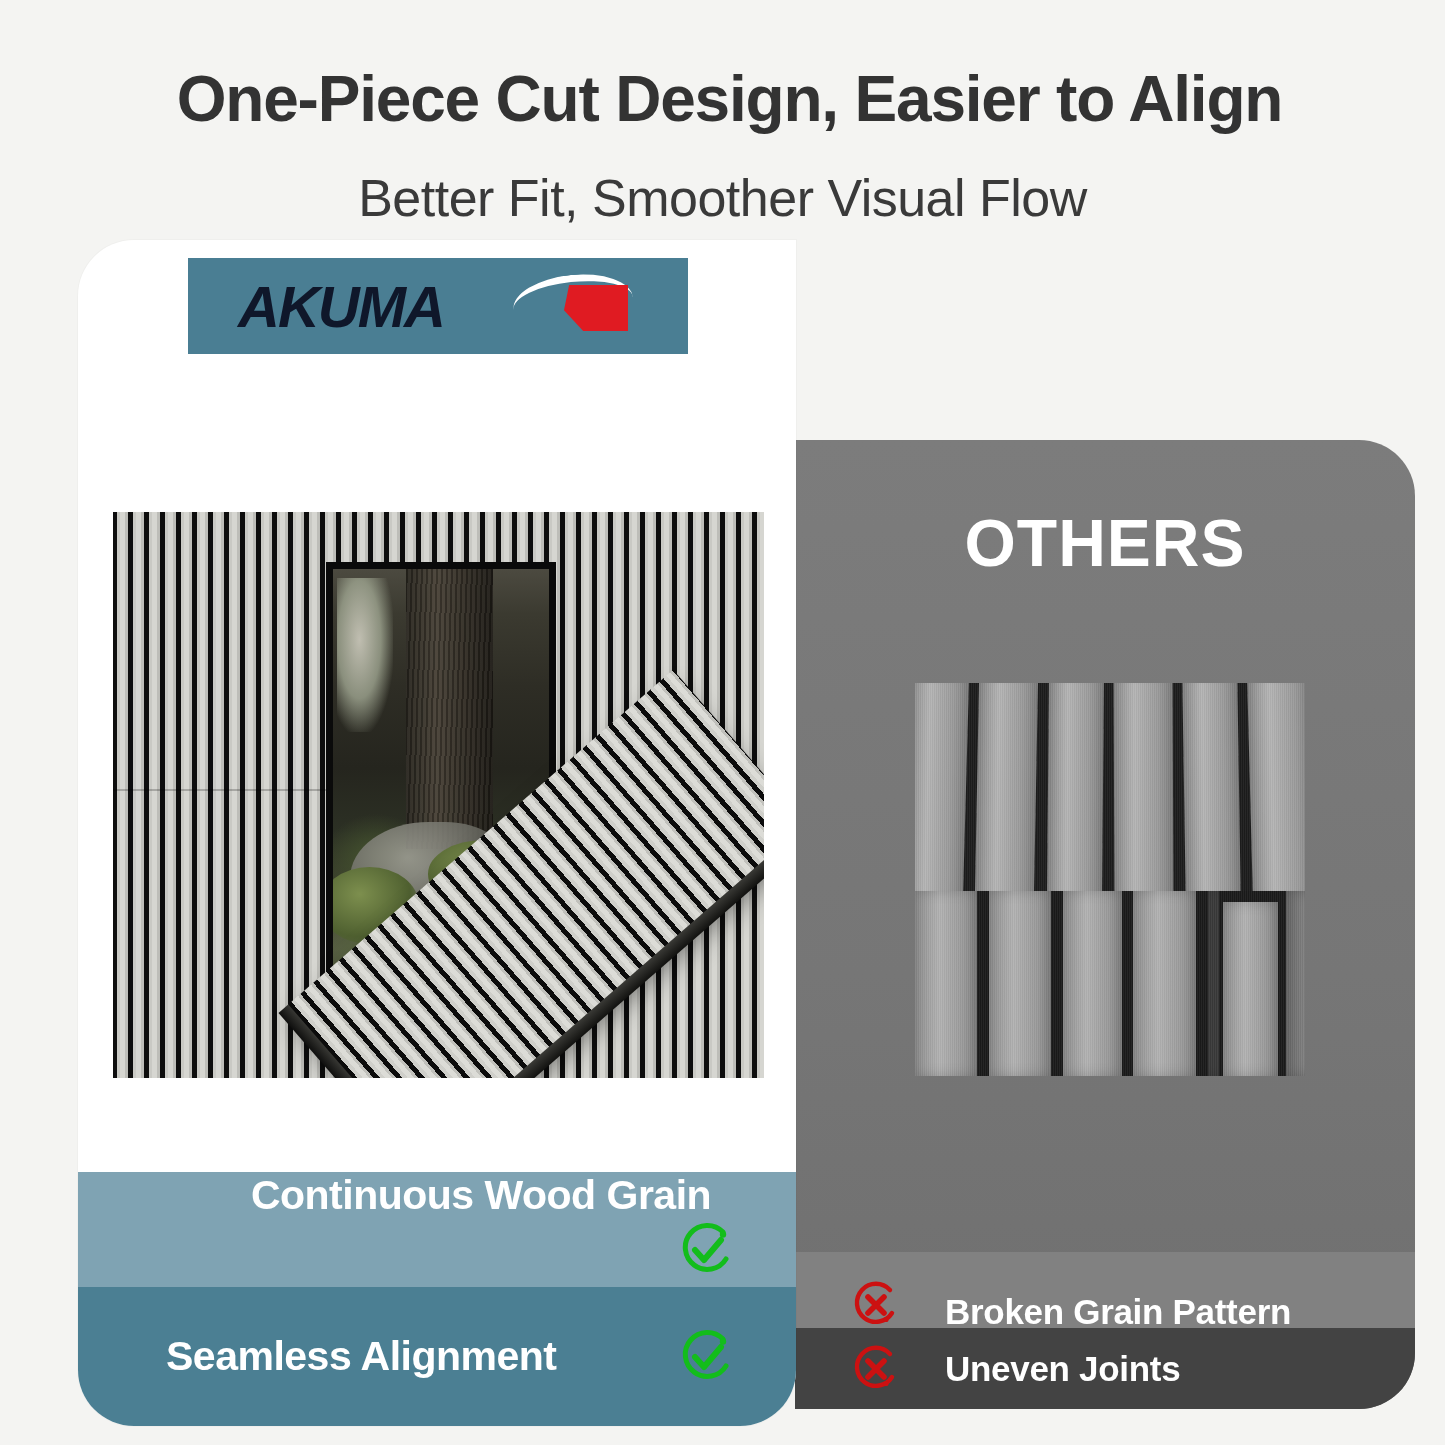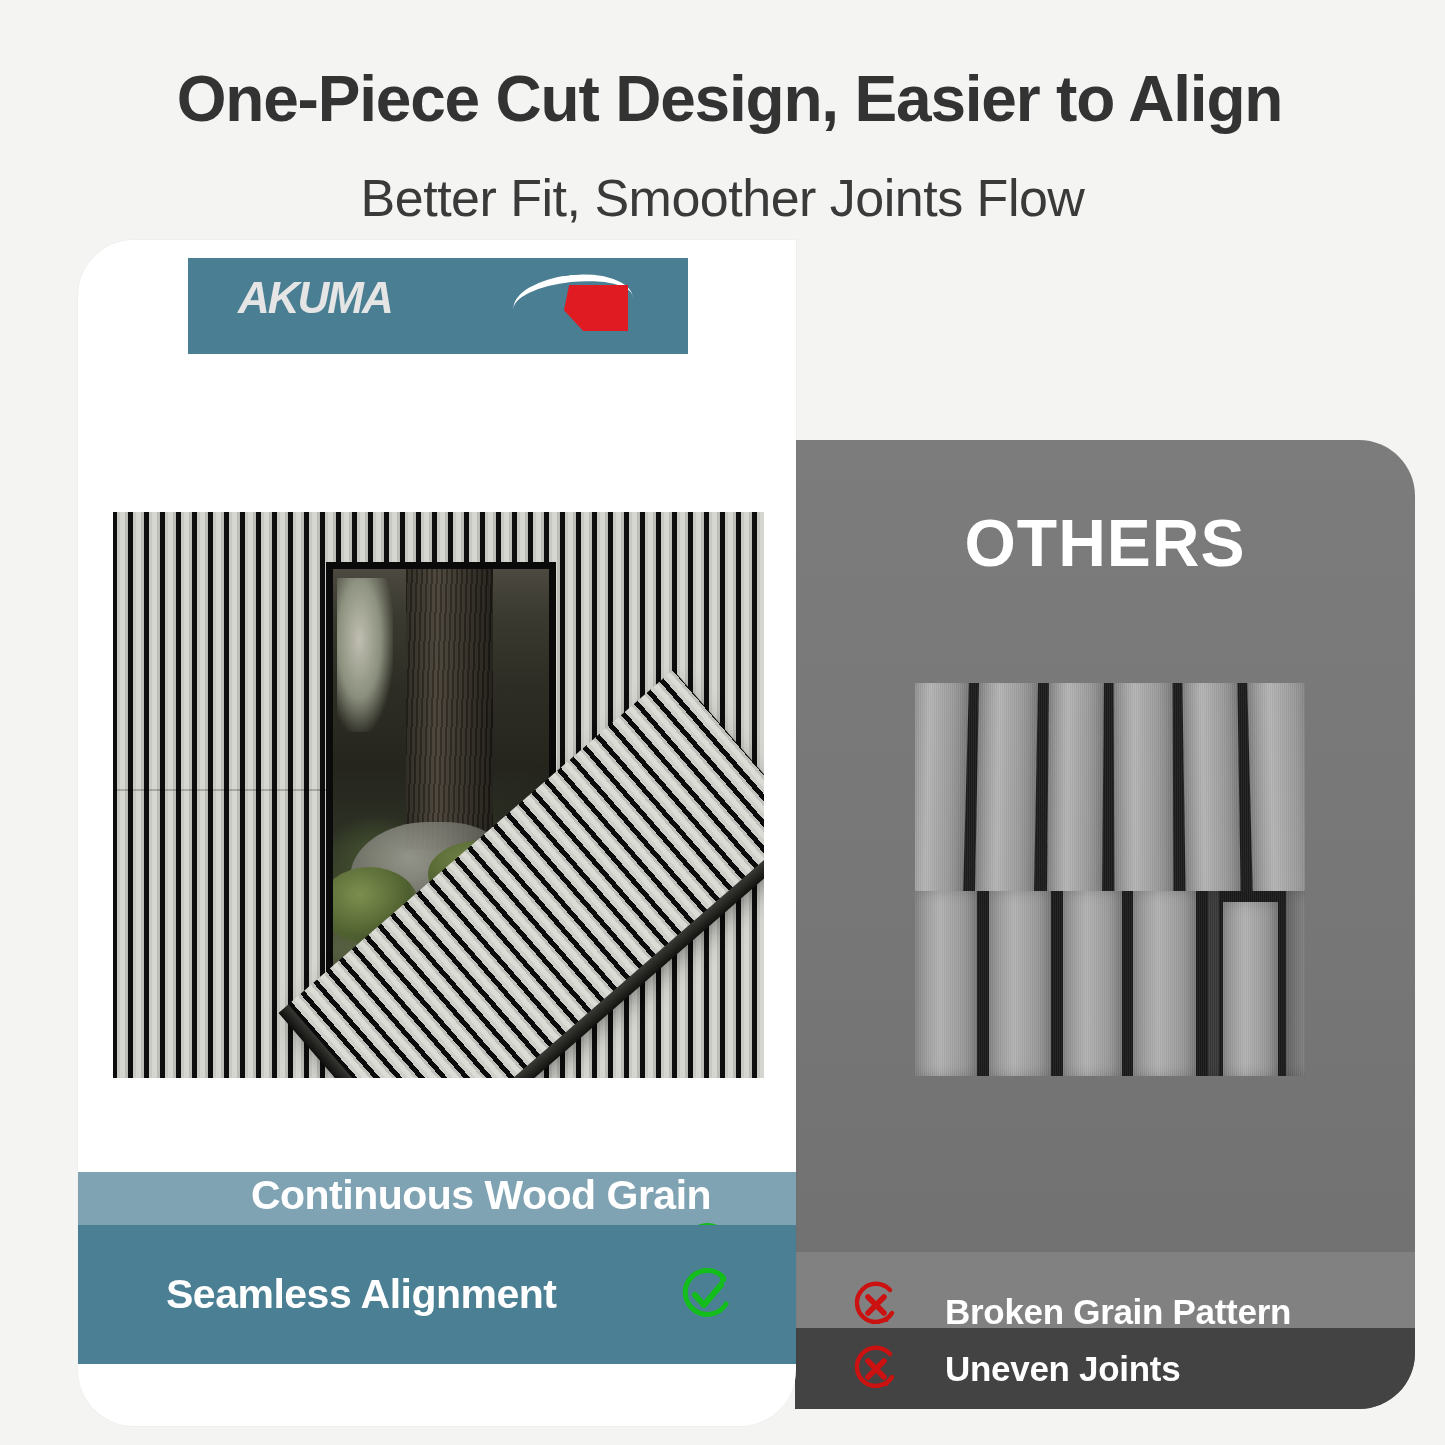--- a/index.html
+++ b/index.html
@@ -71,22 +71,22 @@
     box-shadow:0 0 0 1px rgba(0,0,0,.02);
   }
   .logo-bar{
     position:absolute; left:110px; top:18px; width:500px; height:96px;
     background:#4a7e93;
     display:flex; align-items:center; justify-content:center;
   }
   .logo-wrap{ position:relative; width:420px; height:70px; }
   .logo-text{
     position:absolute; left:10px; top:2px;
-    font-size:44px; font-weight:bold; font-style:italic;
-    letter-spacing:-2px; color:#e5e5e5;
+    font-size:58px; font-weight:bold; font-style:italic;
+    letter-spacing:-2px; color:#0f172a;
     transform:skewX(-6px);
   }
   .logo-swoosh{
     position:absolute; right:16px; top:4px; width:120px; height:34px;
     border-top:7px solid #ffffff;
     border-radius:60% 60% 0 0 / 100% 100% 0 0;
     transform:rotate(-6deg);
   }
   .logo-flag{
     position:absolute; right:20px; top:14px; width:64px; height:46px;
@@ -183,21 +183,21 @@
     position:absolute; left:-13px; top:0; width:14px; height:100%;
     background:linear-gradient(90deg,#0f0f0e,#3a3a36);
   }
 
   
   .band{
     position:absolute; left:0; width:718px;
     display:flex; align-items:center;
   }
   .band-pos{ top:932px; height:115px; background:#7fa3b3;flex-direction:column; }
-  .band-neg{ top:985px; height:139px; background:#4b7f93; }
+  .band-neg{ top:1047px; height:139px; background:#4b7f93; }
   .band-label{
     color:#ffffff; font-size:41px; font-weight:bold;
     letter-spacing:-0.5px; margin-left:88px;
   }
   .band-icon{ margin-left:auto; margin-right:58px; width:62px; height:62px; }
 
   
   .oband{
     position:absolute; left:0; width:620px;
     display:flex; align-items:center;
@@ -209,21 +209,21 @@
     color:#ffffff; font-size:35px; font-weight:bold;
     letter-spacing:-0.3px; margin-left:42px;
   }
 </style>
 </head>
 <body>
 
 <div class="page">
 
   <div class="headline">One-Piece Cut Design, Easier to Align</div>
-  <div class="subhead">Better Fit, Smoother Joints Flow</div>
+  <div class="subhead">Better Fit, Smoother Visual Flow</div>
 
   <div class="card-others">
 
     <div class="others-title">OTHERS</div>
 
     <div class="others-photo">
       <div class="op-upper">
         <div class="slatU" style="left:-2%;  width:15%; transform:rotate(1.6deg);"></div>
         <div class="slatU" style="left:16%;  width:15%; transform:rotate(1.1deg);"></div>
         <div class="slatU" style="left:34%;  width:14%; transform:rotate(0.5deg);"></div>

